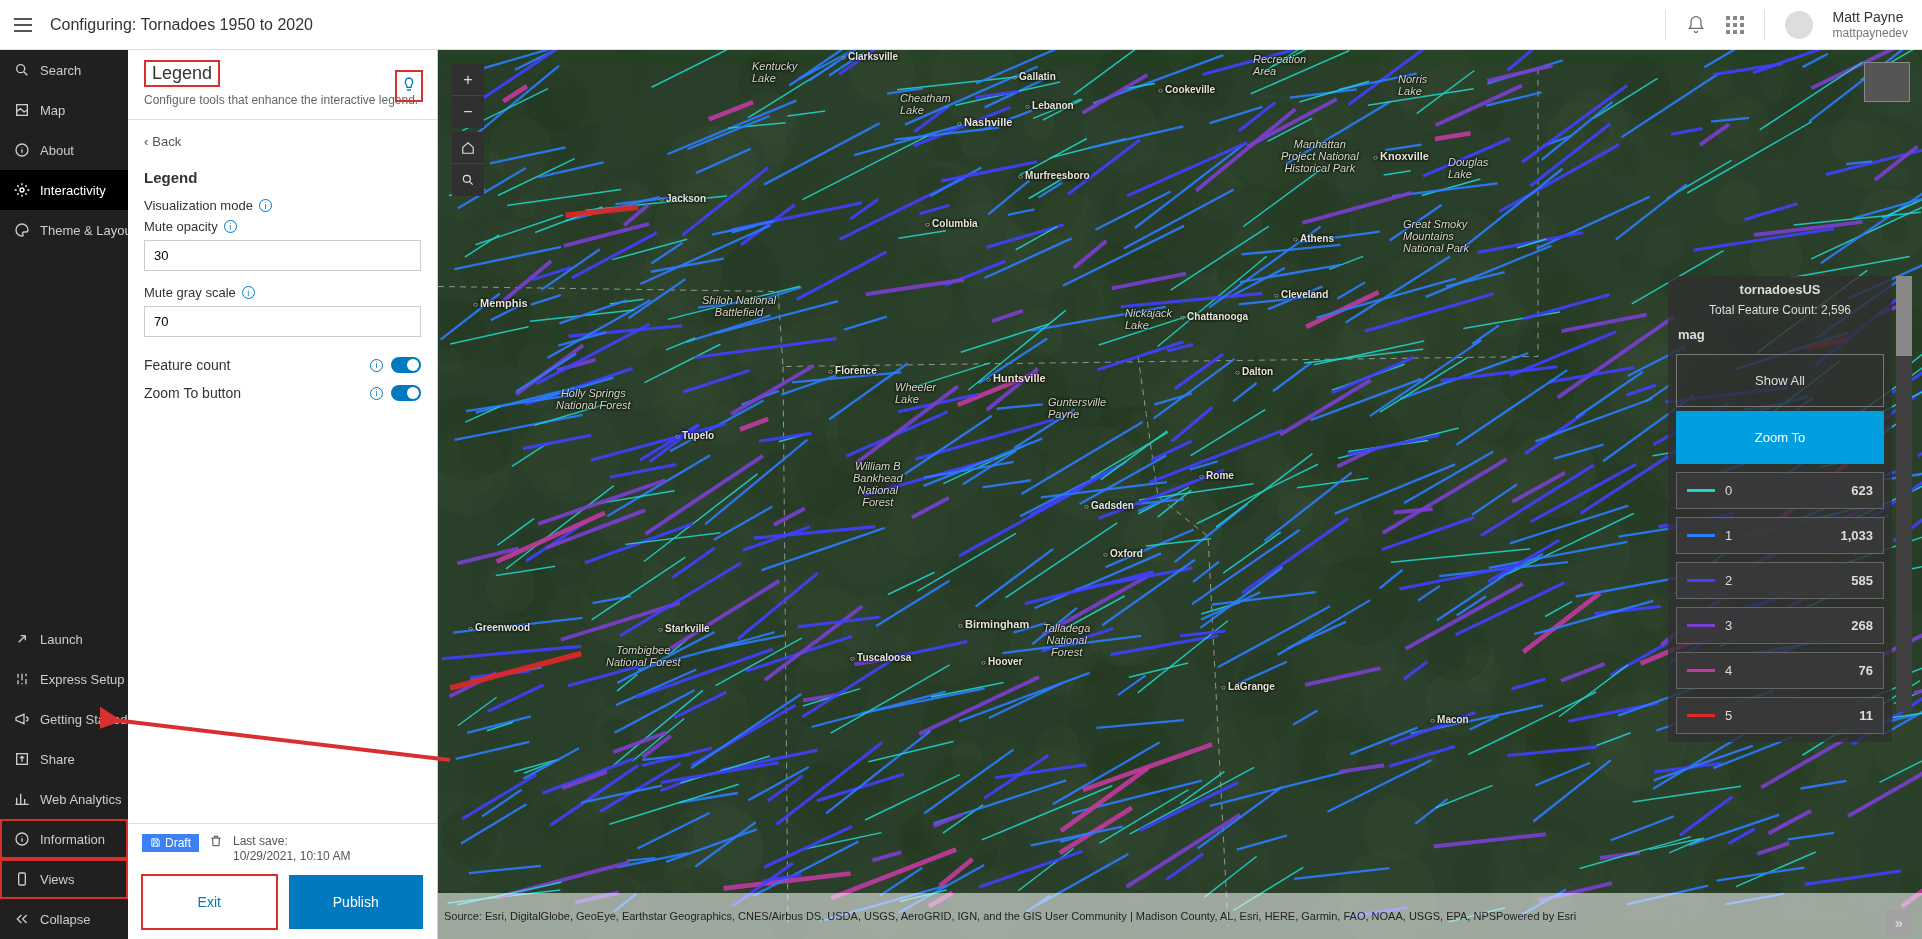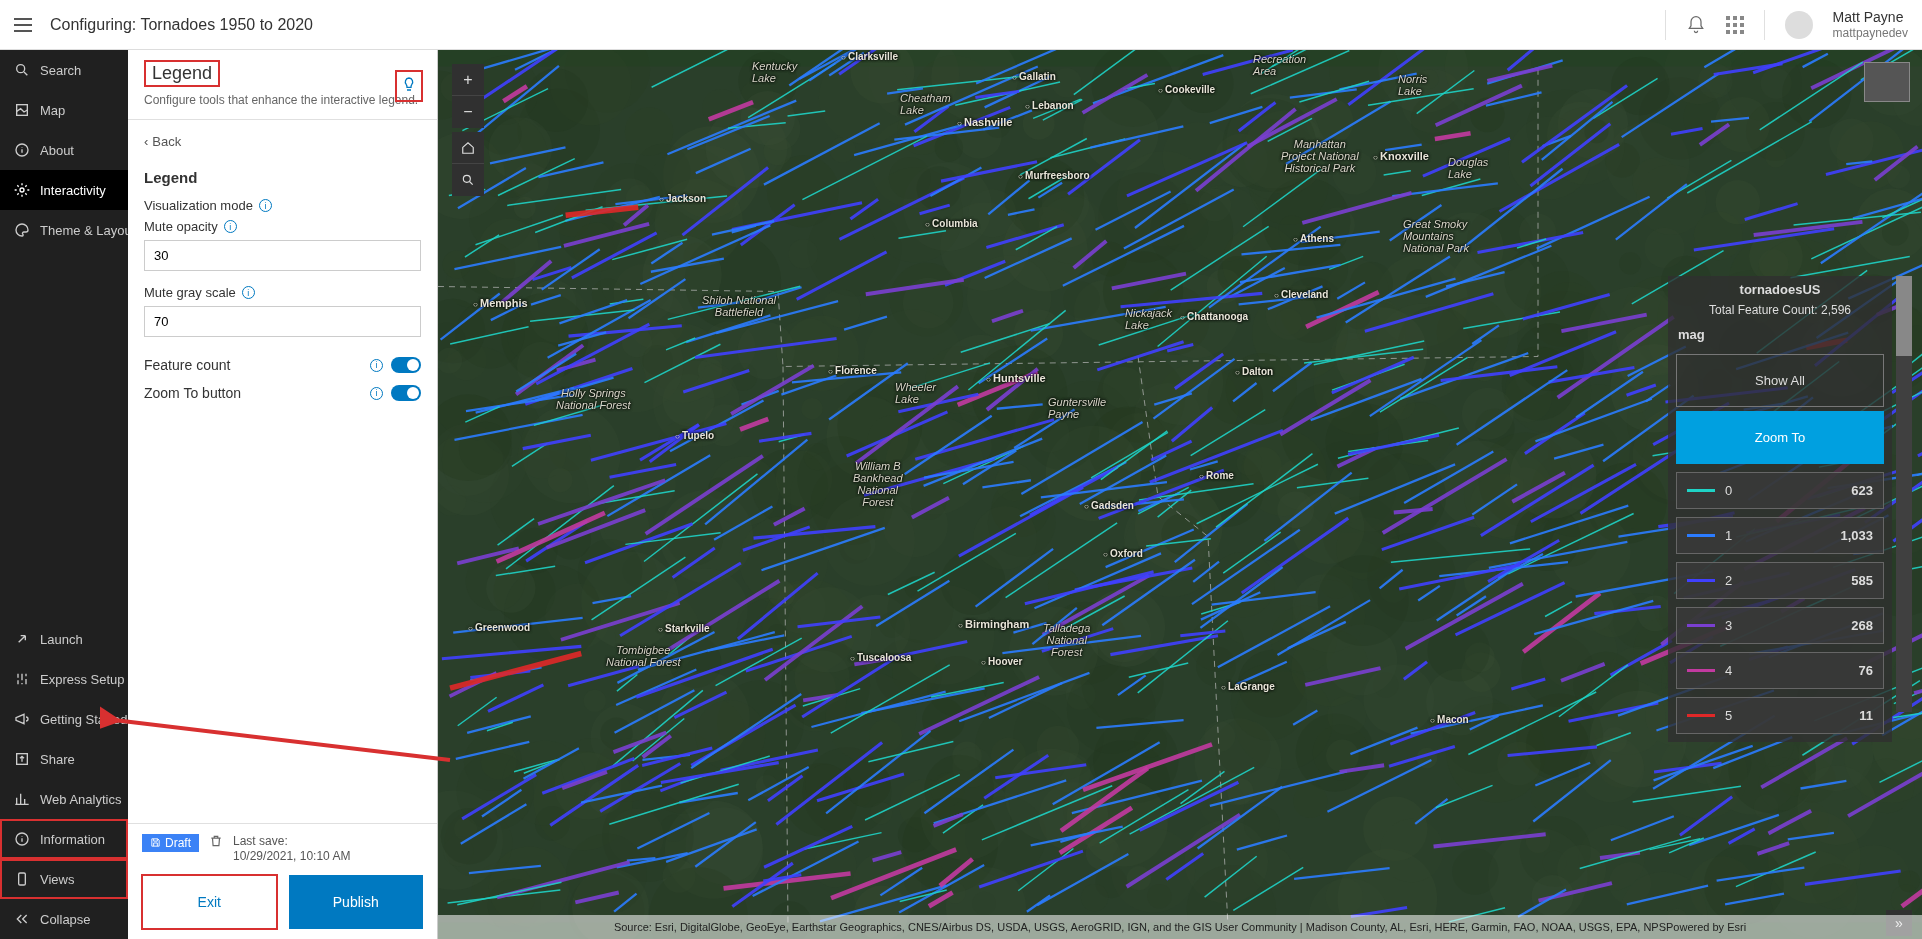--- a/index.html
+++ b/index.html
@@ -83,21 +83,21 @@
 .legend-sub { text-align: center; font-size: 12px; padding-bottom: 6px; }
 .legend-field { padding: 4px 10px 8px; font-weight: 600; }
 .legend-btn { margin: 4px 8px; padding: 18px; text-align: center; border: 1px solid #777; cursor: pointer; }
 .legend-btn.active { background: #00a0e0; border-color: #00a0e0; color: #fff; }
 .legend-item { margin: 8px 8px; border: 1px solid #666; padding: 10px 10px; display: flex; align-items: center; justify-content: space-between; cursor: pointer; background:#3a3a3acc;}
 .legend-swatch { width: 28px; height: 3px; }
 .legend-cat { flex: 1; padding: 0 10px; }
 .legend-count { font-weight: 600; }
 .legend-expand { position:absolute; right:10px; bottom:3px; width:26px; height:26px; background:#303030; color:#ddd; display:flex; align-items:center; justify-content:center; cursor:pointer; font-size:14px;}
 
-.attrib { position: absolute; left: 0; right: 0; bottom: 0; background: rgba(255,255,255,0.55); color: #222; font-size: 11px; padding: 6px 6px; white-space: nowrap; overflow: hidden; display:flex; justify-content:center;}
+.attrib { position: absolute; left: 0; right: 0; bottom: 0; background: rgba(255,255,255,0.55); color: #222; font-size: 11px; padding: 17px 6px; white-space: nowrap; overflow: hidden; display:flex; justify-content:flex-start;}
 
 
 .map-label { position:absolute; color:#e8e5d8; font-size:11px; text-shadow:0 0 3px #000, 0 0 3px #000; pointer-events:none; white-space:nowrap; }
 .map-label.city { font-weight:600; }
 .map-label.city::before { content:'○ '; font-size:8px; }
 .map-label.feature { font-style: italic; color:#d8d5c8; }
 .map-label.small { font-size:10px; }
 
 
 .arrow { position: absolute; pointer-events: none; }

